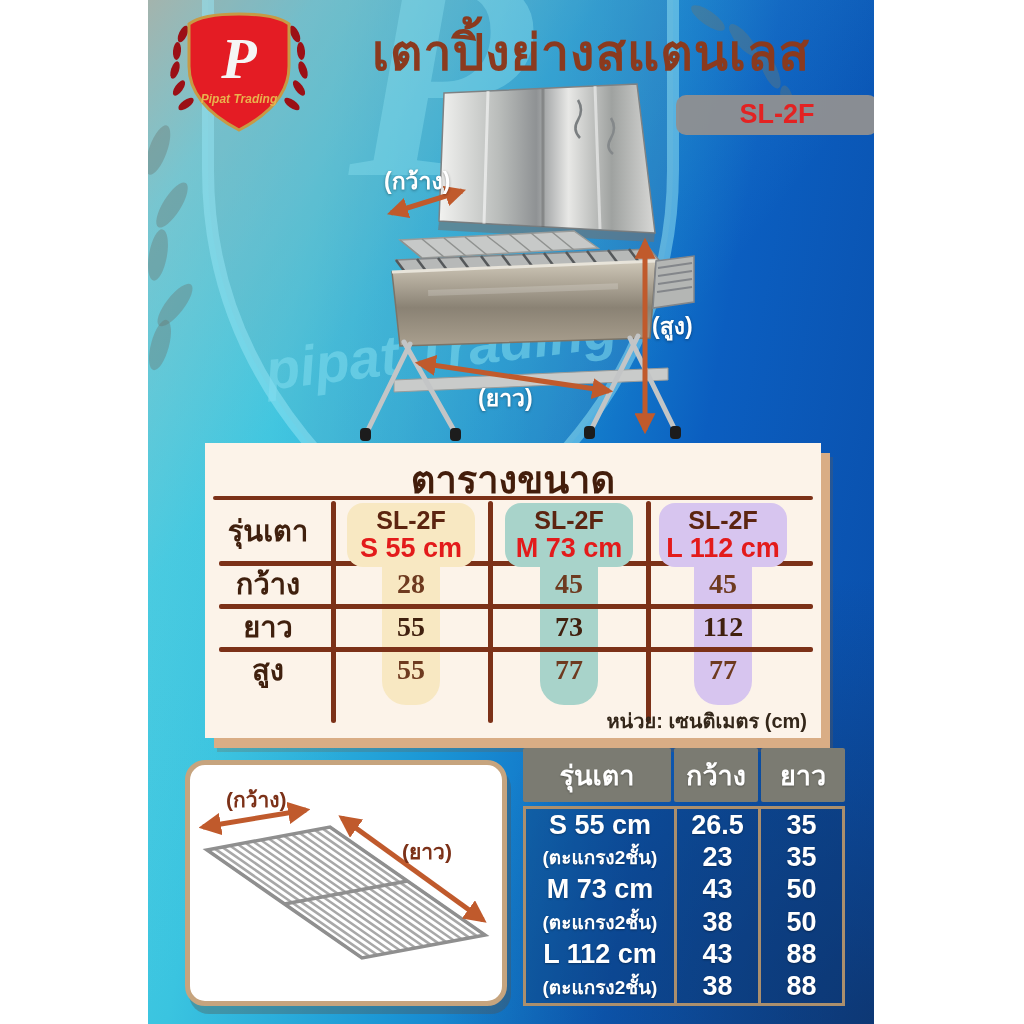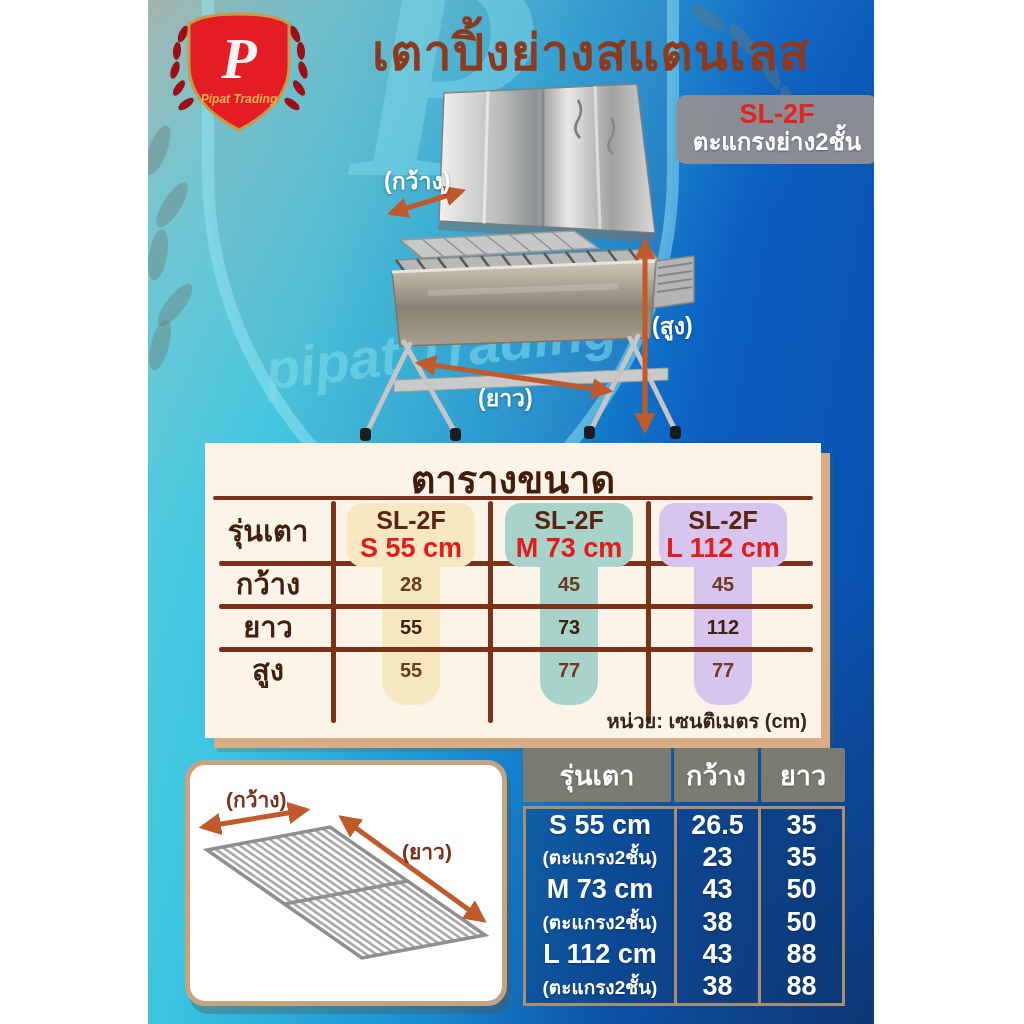--- a/index.html
+++ b/index.html
@@ -29,21 +29,21 @@
   .hr{position:absolute;height:4px;background:#7c3118;border-radius:2px;}
   .vr{position:absolute;width:5px;background:#7c3118;border-radius:3px;top:58px;height:222px;}
   .strip{position:absolute;top:60px;height:202px;width:58px;border-radius:24px;}
   .hpill{position:absolute;top:60px;height:64px;width:128px;border-radius:16px;text-align:center;
          display:flex;flex-direction:column;justify-content:center;}
   .hpill .m{font-size:25px;font-weight:800;color:#5c2410;line-height:1.02;}
   .hpill .s{font-size:27px;font-weight:800;color:#e31b1b;line-height:1.05;}
   .rowlab{position:absolute;left:0;width:126px;height:40px;display:flex;align-items:center;
           justify-content:center;font-size:29px;font-weight:800;color:#40200e;}
   .val{position:absolute;width:120px;height:40px;display:flex;align-items:center;justify-content:center;
-       font-size:20px;font-weight:600;color:#6e3a1f;}
+       font-size:28px;font-weight:600;color:#6e3a1f;font-family:Liberation Serif, serif;}
   .val.b{font-weight:800;color:#40200e;}
   .unit{position:absolute;right:14px;top:262px;font-size:20px;font-weight:600;color:#34271a;}
   
   .grate-card{left:37px;top:760px;width:322px;height:246px;background:#ffffff;border:5px solid #c6a47e;
               border-radius:20px;box-sizing:border-box;box-shadow:4px 8px 0 rgba(90,80,70,.35);}
   .gdim{position:absolute;color:#7c3118;font-weight:800;font-size:21px;}
   
   .grate-table{left:375px;top:748px;width:322px;}
   .gt-head{display:flex;gap:3px;}
   .gt-head .hc{background:#7b7b72;height:54px;display:flex;align-items:center;justify-content:center;
@@ -184,21 +184,20 @@
         <ellipse cx="133" cy="30" rx="9" ry="4" transform="rotate(65 133 30)"></ellipse>
       </g>
       <path d="M77,10 Q40,10 27,20 L27,62 Q27,100 77,126 Q127,100 127,62 L127,20 Q114,10 77,10 Z" fill="#e41c24" stroke="#c79a44" stroke-width="3"></path>
       <text x="77" y="74" text-anchor="middle" font-family="Liberation Serif, DejaVu Serif, serif" font-style="italic" font-weight="700" font-size="58" fill="#f5f5f5">P</text>
       <text x="77" y="99" text-anchor="middle" font-size="12" font-style="italic" font-weight="700" fill="#e9b24e">Pipat Trading</text>
     </svg>
 
     <div class="abs title">เตาปิ้งย่างสแตนเลส</div>
     <div class="abs badge">
       <div class="model">SL-2F</div>
-      <div class="sub">ตะแกรงย่าง2ชั้น</div>
     </div>
 
     <span class="abs dim" style="left:236px;top:163px;">(กว้าง)</span>
     <span class="abs dim" style="left:504px;top:308px;">(สูง)</span>
     <span class="abs dim" style="left:330px;top:380px;">(ยาว)</span>
 
     <div class="abs size-card">
       <div class="size-title">ตารางขนาด</div>
       <div class="hr" style="top:53px;left:8px;right:8px;"></div>
 

